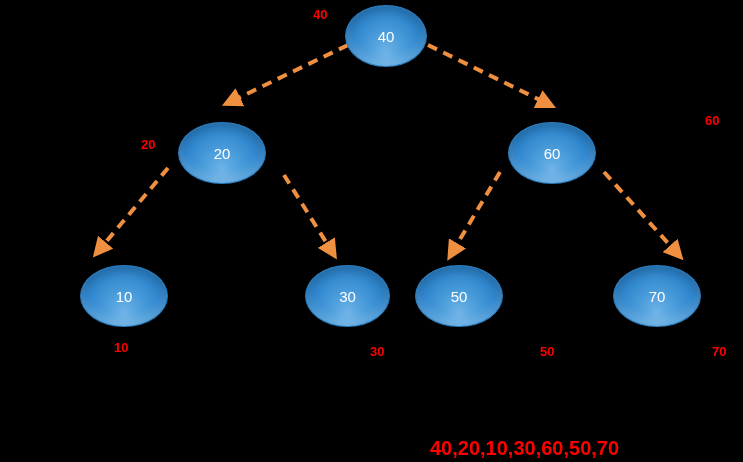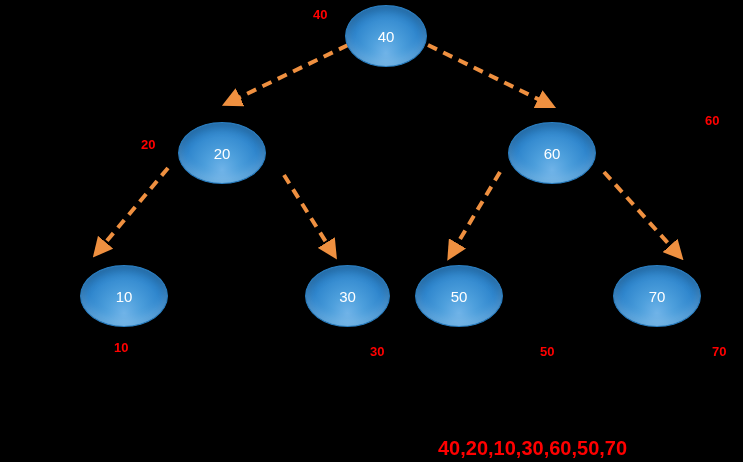--- a/index.html
+++ b/index.html
@@ -32,21 +32,20 @@
   .label {
     position: absolute;
     color: #ff0000;
     font-family: "Liberation Sans", sans-serif;
     font-weight: bold;
     font-size: 13px;
     white-space: nowrap;
   }
   .label.big {
     font-size: 20px;
-    margin-left: 8px;
   }
   svg.edges {
     position: absolute;
     left: 0;
     top: 0;
     width: 743px;
     height: 462px;
     pointer-events: none;
   }
 </style>

